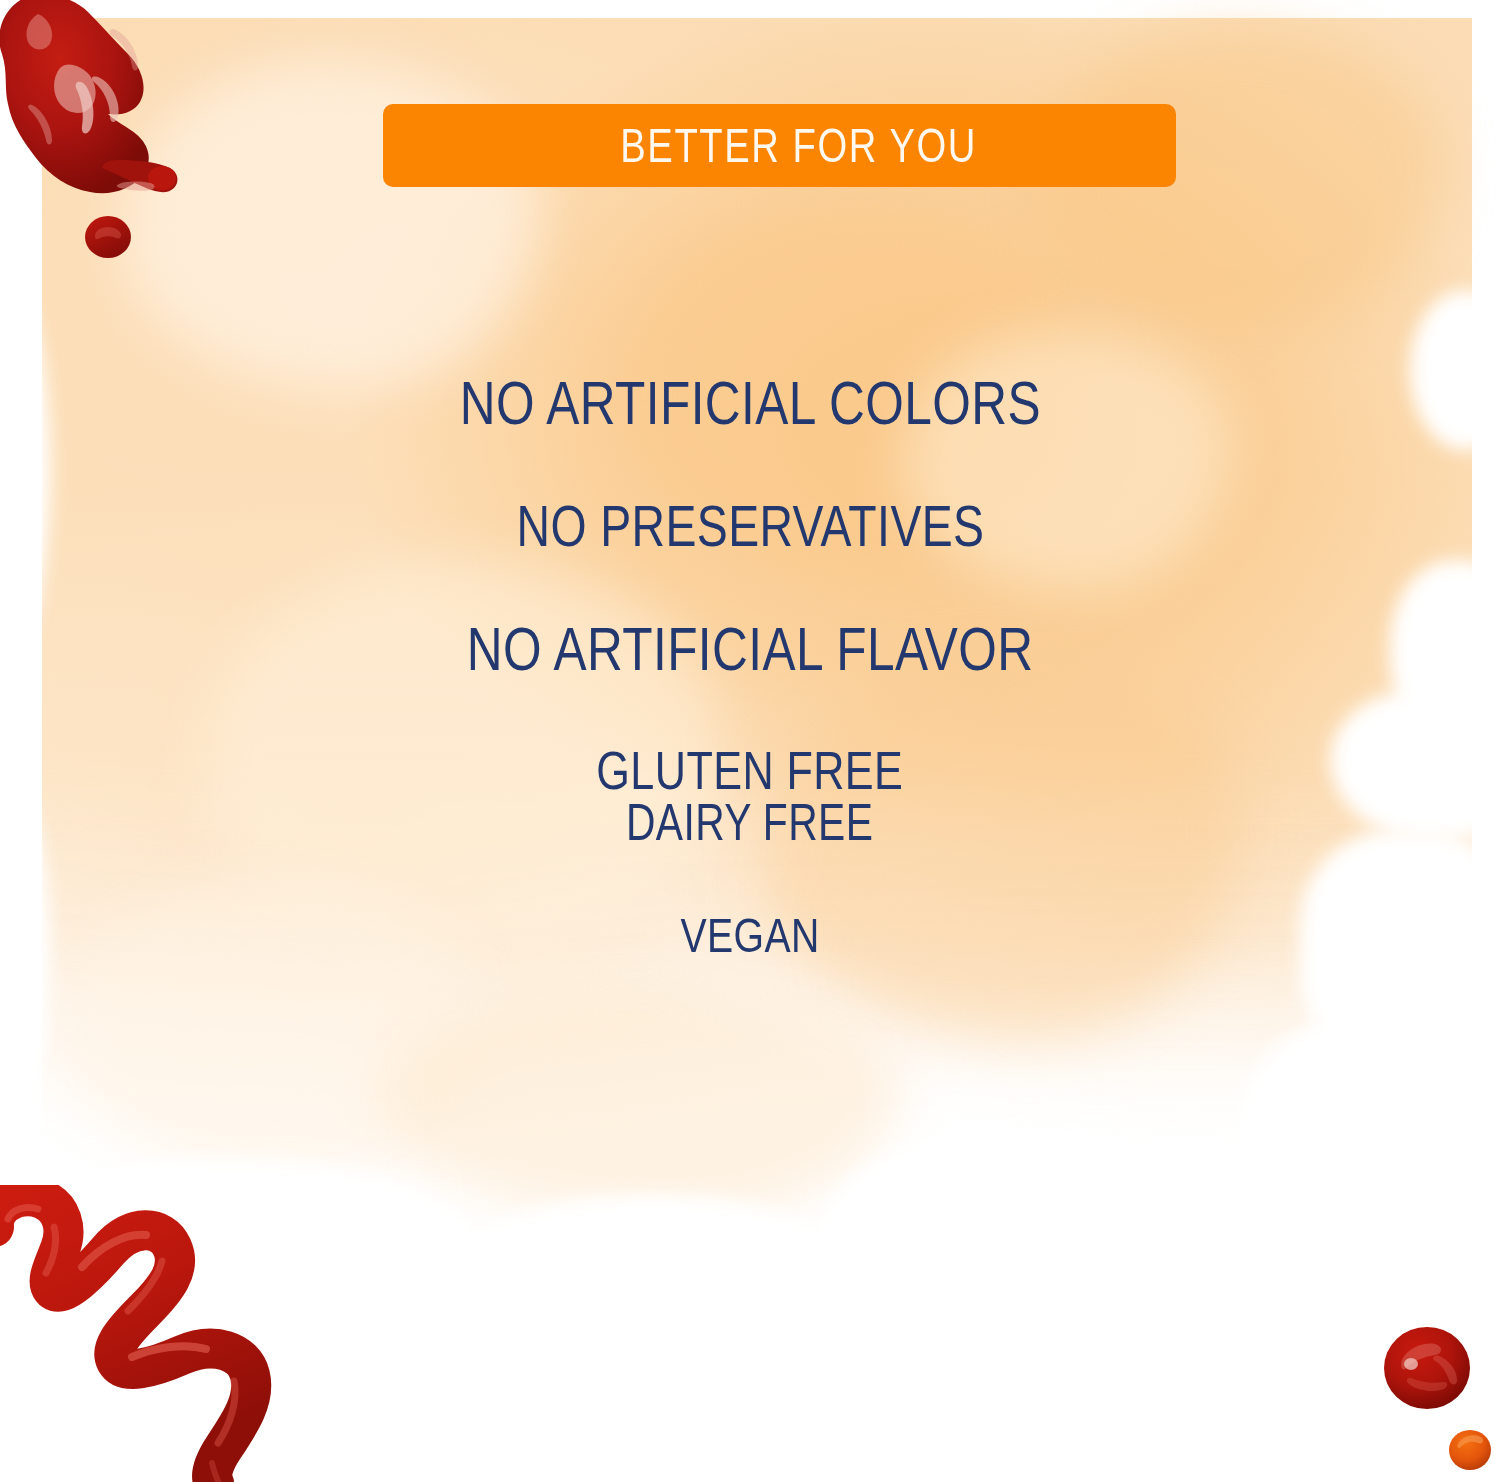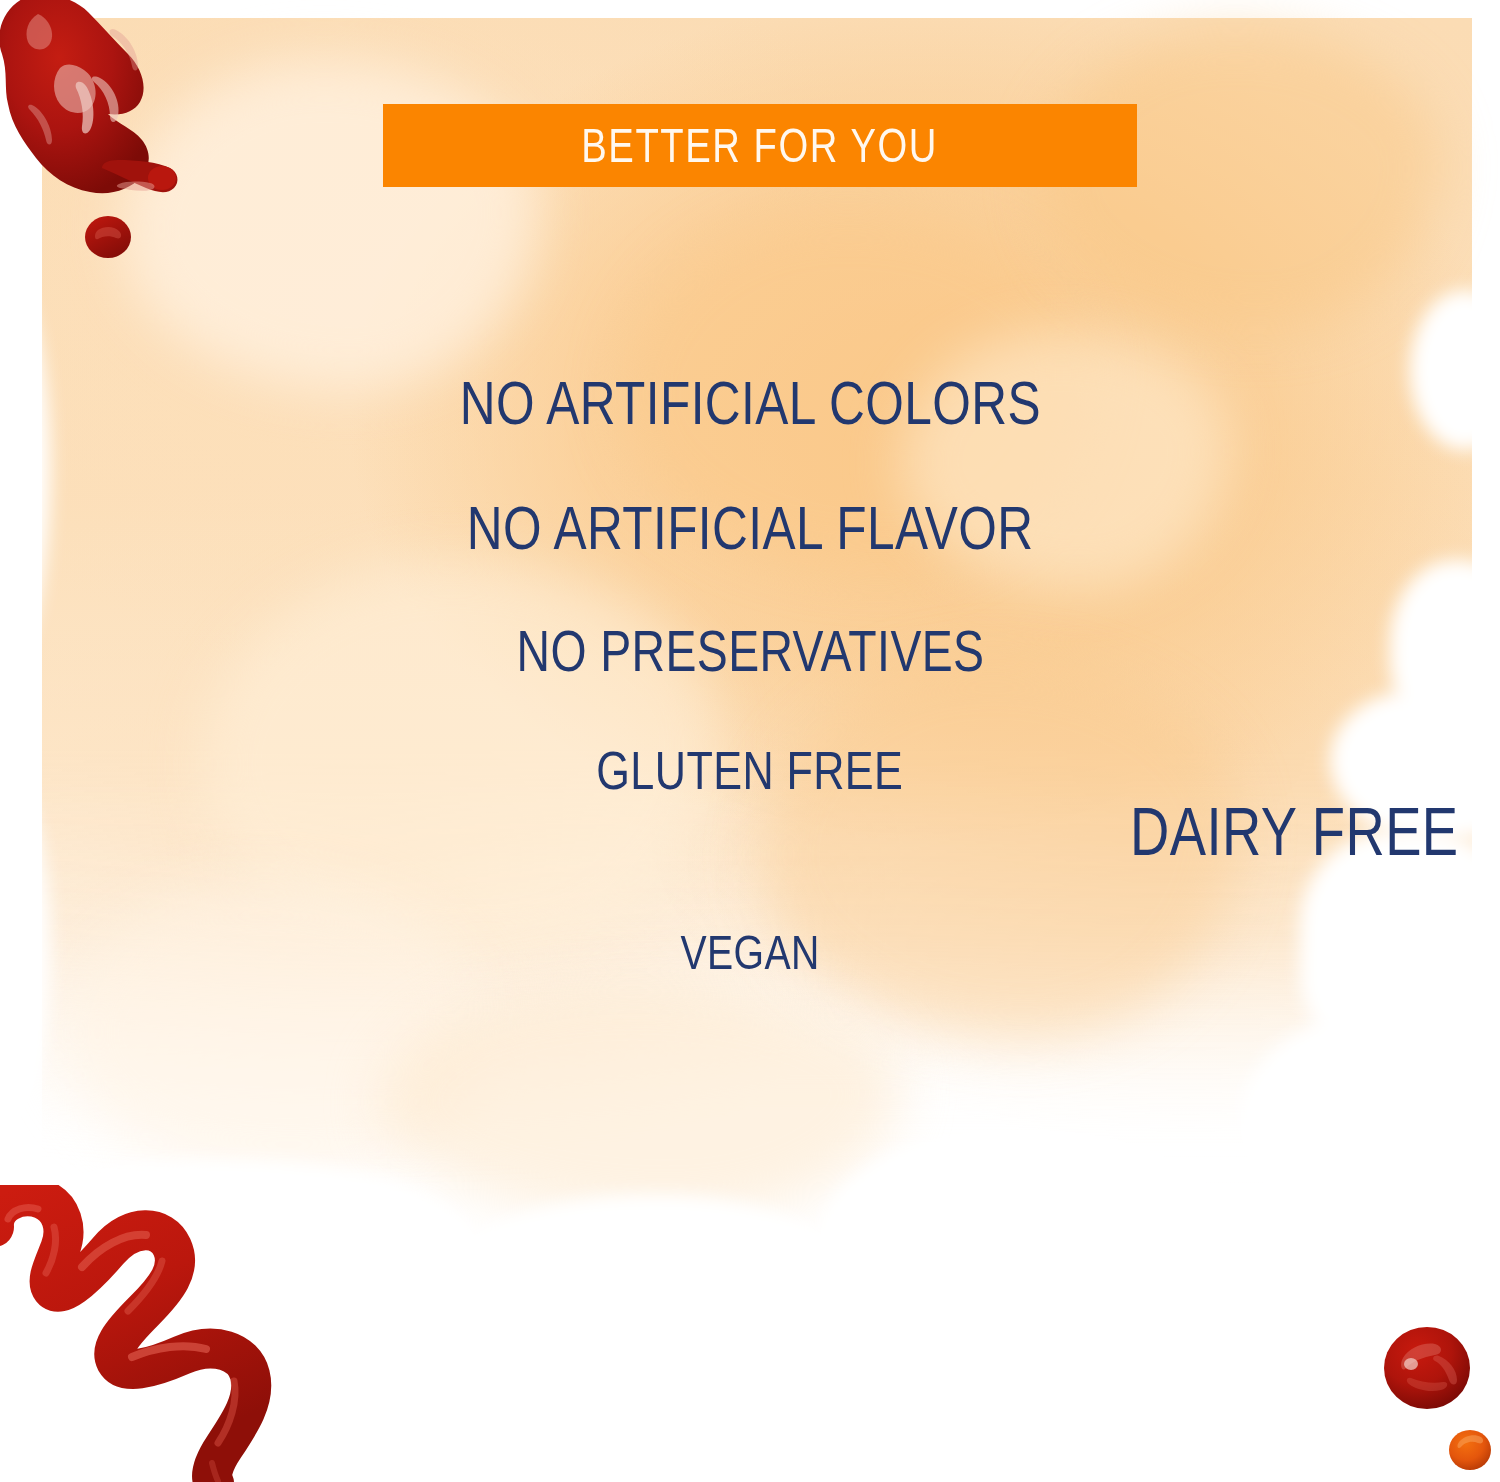--- a/index.html
+++ b/index.html
@@ -55,24 +55,25 @@
   }
 
   
   .banner {
     position: absolute;
     left: 383px;
     top: 104px;
     width: 754px;
     height: 83px;
     background: #fb8500;
-    border-radius: 0;
+    border-radius: 10px;
     display: flex;
     align-items: center;
     justify-content: center;
+    padding-left: 39px;
   }
   .banner-text {
     color: #fff8ef;
     font-size: 49px;
     letter-spacing: 2.0px;
     font-weight: 400;
     line-height: 1;
     transform: scaleX(0.78);
     transform-origin: center;
     white-space: nowrap;
@@ -96,21 +97,21 @@
   }
   .claim span {
     display: inline-block;
     transform: scaleX(0.80);
     transform-origin: center;
   }
   .claim-0 { font-size: 62px; margin-bottom: 63px; }
   .claim-1 { font-size: 62px; margin-bottom: 63px; }
   .claim-2 { font-size: 58px; margin-bottom: 63px; }
   .claim-3 { font-size: 54px; }
-  .claim-4 { font-size: 68px; margin-bottom: 63px; text-align: right; }
+  .claim-4 { font-size: 51px; margin-bottom: 63px; }
   .claim-5 { font-size: 49px; }
 
   
   .ketchup {
     position: absolute;
     pointer-events: none;
   }
   #ketchup-blob-tl { left: -10px; top: -8px; width: 230px; height: 280px; }
   #ketchup-squiggle-bl { left: -14px; top: 1185px; width: 300px; height: 300px; }
   #ketchup-drops-br { left: 1375px; top: 1320px; width: 125px; height: 162px; }
@@ -147,25 +148,25 @@
   </div>
 
   <div class="banner">
     <div class="banner-text">BETTER FOR YOU</div>
   </div>
 
   <div class="claims">
     <div class="claim claim-0">
       <span>NO ARTIFICIAL COLORS</span>
     </div>
+    <div class="claim claim-2">
+      <span>NO PRESERVATIVES</span>
+    </div>
     <div class="claim claim-1">
       <span>NO ARTIFICIAL FLAVOR</span>
-    </div>
-    <div class="claim claim-2">
-      <span>NO PRESERVATIVES</span>
     </div>
     <div class="claim claim-3">
       <span>GLUTEN FREE</span>
     </div>
     <div class="claim claim-4">
       <span>DAIRY FREE</span>
     </div>
     <div class="claim claim-5">
       <span>VEGAN</span>
     </div>

